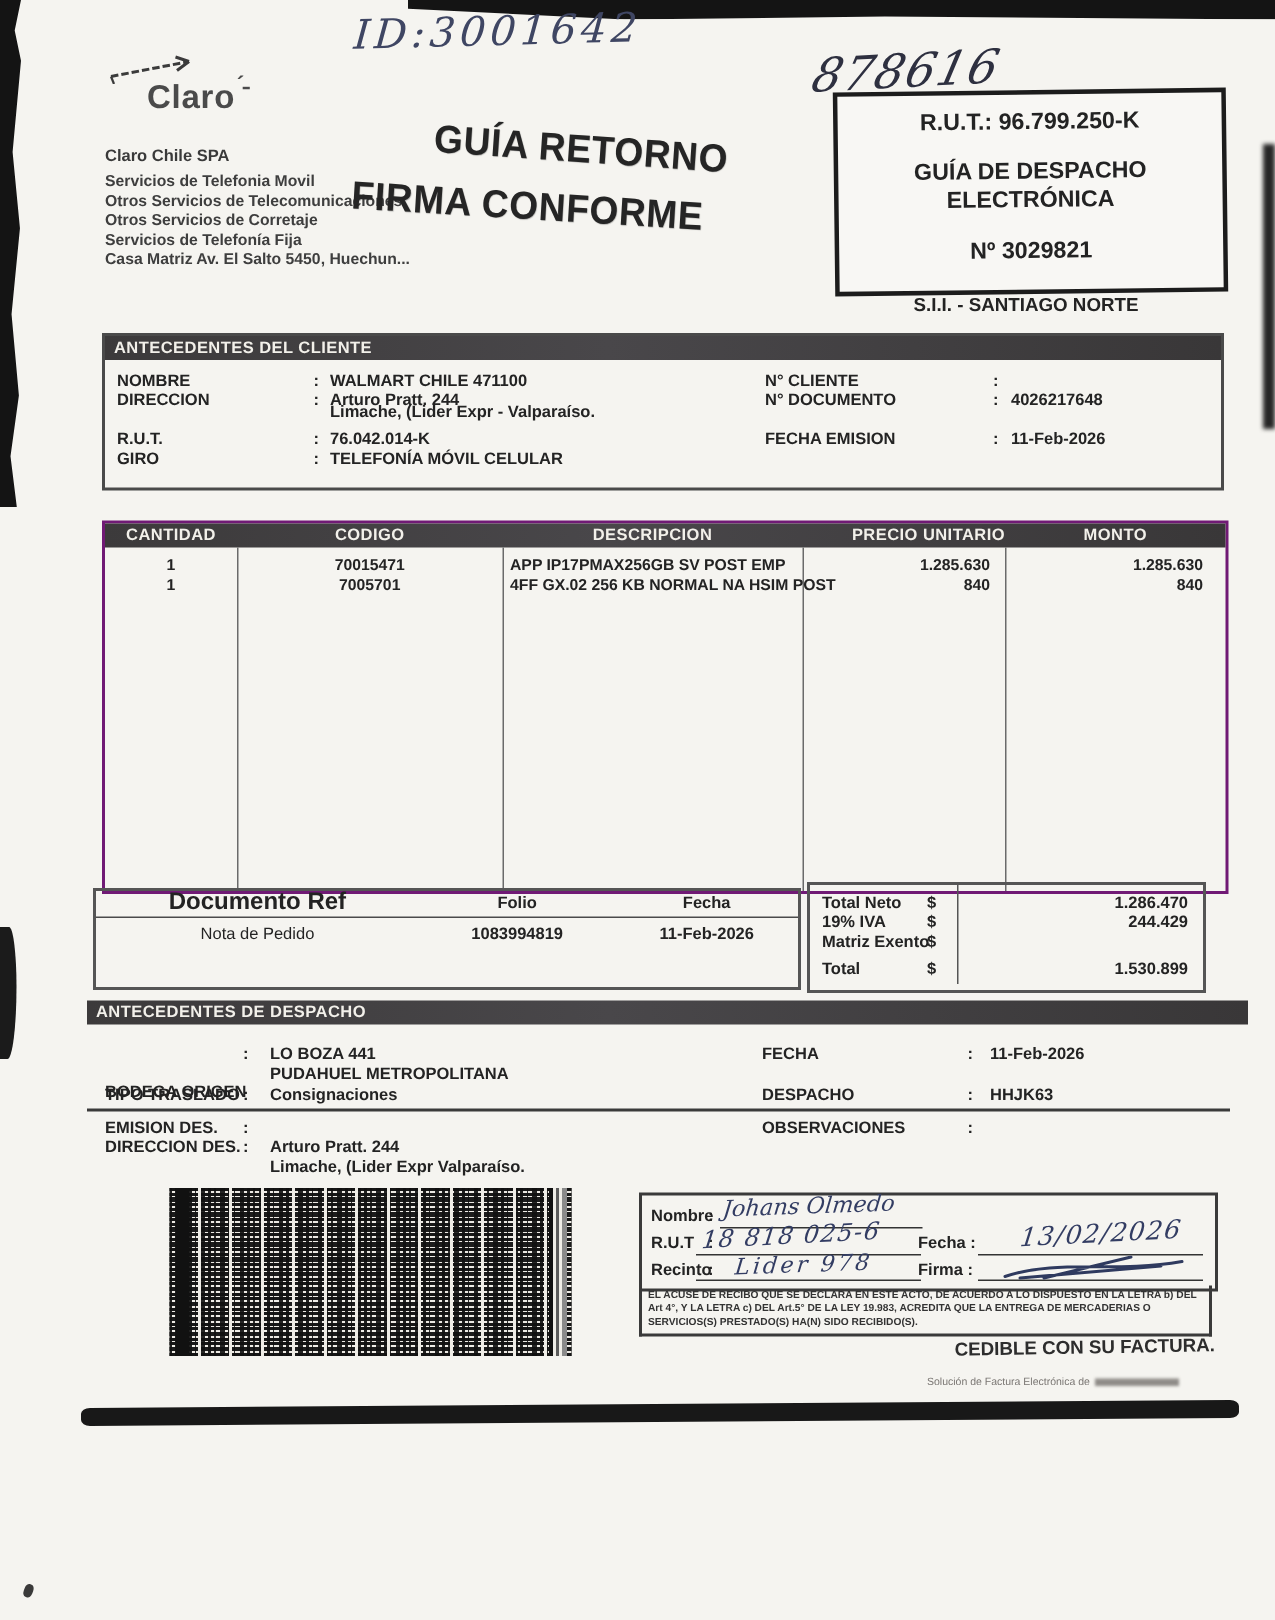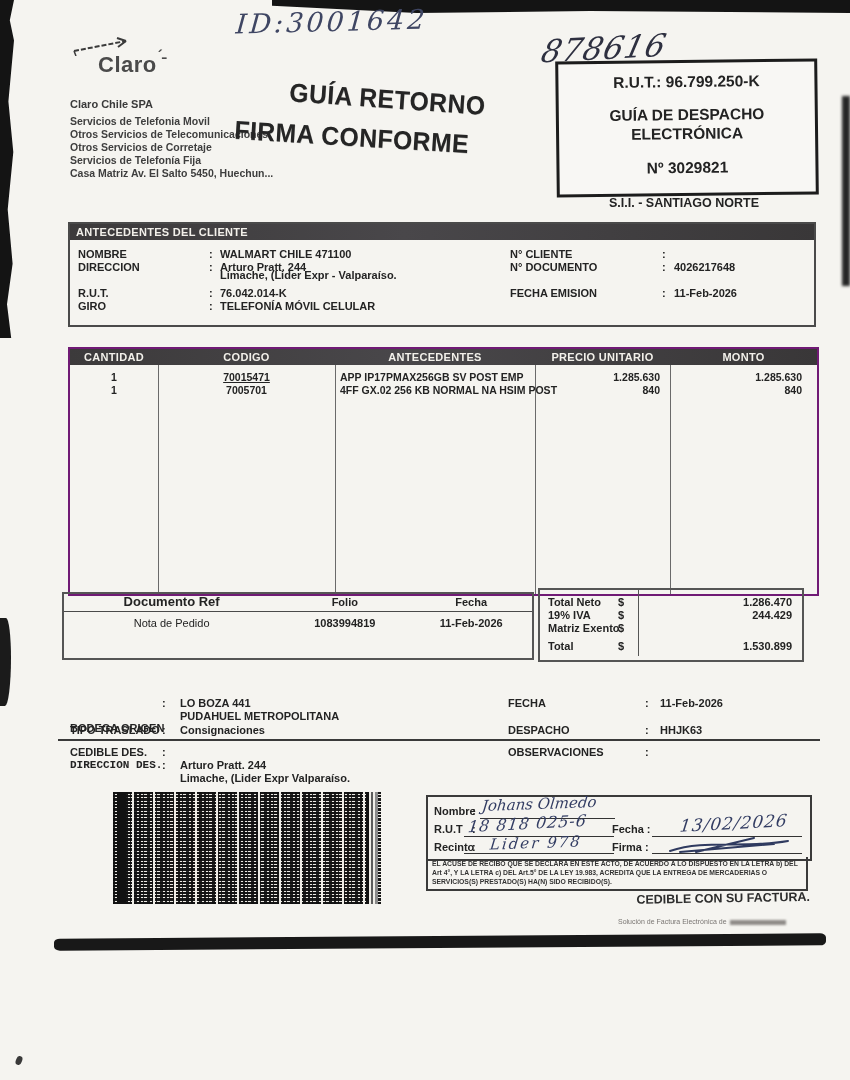--- a/index.html
+++ b/index.html
@@ -109,45 +109,45 @@
     <div class="abs val" style="left:604px;top:37px;">4026217648</div>
     <div class="abs lbl" style="left:440px;top:63px;">FECHA EMISION</div>
     <div class="abs colon" style="left:592px;top:63px;">:</div>
     <div class="abs val" style="left:604px;top:63px;">11-Feb-2026</div>
   </div>
 
   <div class="abs" style="left:68px;top:335px;width:747px;height:245px;border:2px solid #701a75;margin-top:12px;">
     <div class="bar" style="display:flex;padding:0;">
       <span style="width:88px;text-align:center;">CANTIDAD</span>
       <span style="width:177px;text-align:center;">CODIGO</span>
-      <span style="width:200px;text-align:center;">ANTECEDENTES</span>
-      <span style="width:135px;text-align:center;">PRECIO UNITARIO</span>
+      <span style="width:200px;text-align:center;">DESCRIPCION</span>
+      <span style="width:135px;text-align:right;">PRECIO UNITARIO</span>
       <span style="width:147px;text-align:center;">MONTO</span>
     </div>
     <div class="vline" style="left:88px;top:16px;height:229px;"></div>
     <div class="vline" style="left:265px;top:16px;height:229px;"></div>
     <div class="vline" style="left:465px;top:16px;height:229px;"></div>
     <div class="vline" style="left:600px;top:16px;height:229px;"></div>
 
     <div class="cell" style="left:0;top:22px;width:88px;text-align:center;">1</div>
-    <div class="cell" style="left:88px;top:22px;width:177px;text-align:center;text-decoration:underline;">70015471</div>
+    <div class="cell" style="left:88px;top:22px;width:177px;text-align:center;">70015471</div>
     <div class="cell" style="left:270px;top:22px;">APP IP17PMAX256GB SV POST EMP</div>
     <div class="cell" style="left:465px;top:22px;width:125px;text-align:right;">1.285.630</div>
     <div class="cell" style="left:600px;top:22px;width:132px;text-align:right;">1.285.630</div>
 
     <div class="cell" style="left:0;top:35px;width:88px;text-align:center;">1</div>
     <div class="cell" style="left:88px;top:35px;width:177px;text-align:center;">7005701</div>
     <div class="cell" style="left:270px;top:35px;">4FF GX.02 256 KB NORMAL NA HSIM POST</div>
     <div class="cell" style="left:465px;top:35px;width:125px;text-align:right;">840</div>
     <div class="cell" style="left:600px;top:35px;width:132px;text-align:right;">840</div>
   </div>
 
   <div class="abs" style="left:62px;top:592px;width:468px;height:64px;border:2px solid #555;">
     <div style="display:flex;border-bottom:1.5px solid #4a4a4a;height:17px;">
-      <span class="b" style="width:46%;text-align:center;font-size:13px;line-height:16px;">Documento Ref</span>
+      <span class="b" style="width:46%;text-align:center;font-size:16px;line-height:16px;">Documento Ref</span>
       <span class="b" style="width:28%;text-align:center;font-size:11px;line-height:16px;">Folio</span>
       <span class="b" style="width:26%;text-align:center;font-size:11px;line-height:16px;">Fecha</span>
     </div>
     <div style="display:flex;margin-top:5px;">
       <span style="width:46%;text-align:center;font-size:11px;">Nota de Pedido</span>
       <span class="b" style="width:28%;text-align:center;font-size:11px;">1083994819</span>
       <span class="b" style="width:26%;text-align:center;font-size:11px;">11-Feb-2026</span>
     </div>
   </div>
 
@@ -160,41 +160,42 @@
     <div class="abs lbl" style="left:78px;top:19px;">$</div>
     <div class="abs val" style="left:108px;top:19px;width:144px;text-align:right;">244.429</div>
     <div class="abs lbl" style="left:8px;top:32px;">Matriz Exento</div>
     <div class="abs lbl" style="left:78px;top:32px;">$</div>
     <div class="abs val" style="left:108px;top:32px;width:144px;text-align:right;"></div>
     <div class="abs lbl" style="left:8px;top:50px;">Total</div>
     <div class="abs lbl" style="left:78px;top:50px;">$</div>
     <div class="abs val" style="left:108px;top:50px;width:144px;text-align:right;">1.530.899</div>
   </div>
 
+  <div class="abs bar" style="left:58px;top:667px;width:762px;">ANTECEDENTES DE DESPACHO</div>
 
   <div class="abs lbl" style="left:70px;top:722px;">BODEGA ORIGEN</div>
   <div class="abs colon" style="left:162px;top:697px;">:</div>
   <div class="abs val" style="left:180px;top:697px;">LO BOZA 441</div>
   <div class="abs val" style="left:180px;top:710px;">PUDAHUEL   METROPOLITANA</div>
   <div class="abs lbl" style="left:70px;top:724px;">TIPO TRASLADO</div>
   <div class="abs colon" style="left:162px;top:724px;">:</div>
   <div class="abs val" style="left:180px;top:724px;">Consignaciones</div>
 
   <div class="abs lbl" style="left:508px;top:697px;">FECHA</div>
   <div class="abs colon" style="left:645px;top:697px;">:</div>
   <div class="abs val" style="left:660px;top:697px;">11-Feb-2026</div>
   <div class="abs lbl" style="left:508px;top:724px;">DESPACHO</div>
   <div class="abs colon" style="left:645px;top:724px;">:</div>
   <div class="abs val" style="left:660px;top:724px;">HHJK63</div>
 
   <div class="hline" style="left:58px;top:739px;width:762px;height:2px;background:#3a3a3a;"></div>
 
-  <div class="abs lbl" style="left:70px;top:746px;">CEDIBLE DES.</div>
+  <div class="abs lbl" style="left:70px;top:746px;">EMISION DES.</div>
   <div class="abs colon" style="left:162px;top:746px;">:</div>
-  <div class="abs lbl" style="left:70px;top:759px;font-family:Liberation Mono, monospace;">DIRECCION DES.</div>
+  <div class="abs lbl" style="left:70px;top:759px;">DIRECCION DES.</div>
   <div class="abs colon" style="left:162px;top:759px;">:</div>
   <div class="abs val" style="left:180px;top:759px;">Arturo Pratt. 244</div>
   <div class="abs val" style="left:180px;top:772px;">Limache, (Lider Expr   Valparaíso.</div>
   <div class="abs lbl" style="left:508px;top:746px;">OBSERVACIONES</div>
   <div class="abs colon" style="left:645px;top:746px;">:</div>
   <div class="abs val" style="left:660px;top:746px;"></div>
 
   <div class="barcode"></div>
 
   <div class="abs" style="left:426px;top:795px;width:382px;height:62px;border:2px solid #3a3a3a;">

